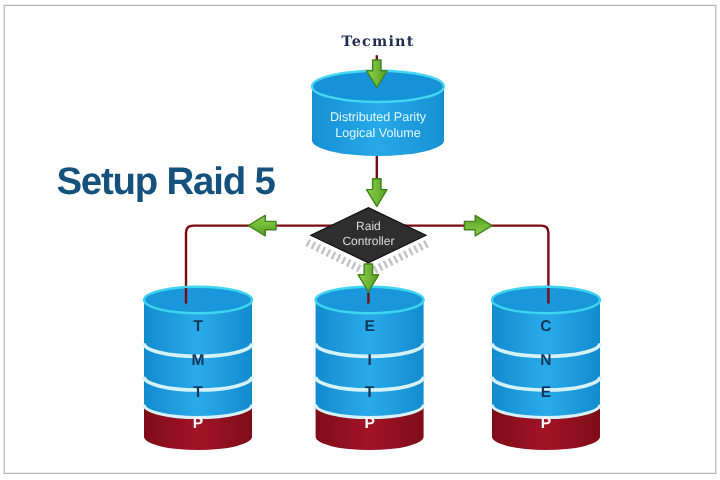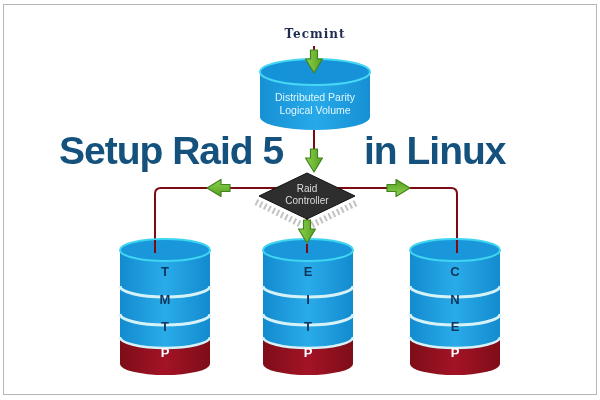--- a/index.html
+++ b/index.html
@@ -2,23 +2,23 @@
 <html><head>
 <meta charset="utf-8">
 <style>
   html,body{margin:0;padding:0;background:#fff;}
   .canvas{position:relative;width:600px;height:400px;background:#ffffff;overflow:hidden;
           font-family:"Liberation Sans",sans-serif;}
   .canvas svg{position:absolute;left:0;top:0;}
   .logo{position:absolute;left:315px;top:27px;transform:translateX(-50%);
         font-family:"DejaVu Serif",serif;font-weight:bold;font-size:12px;
         letter-spacing:1px;color:#1e2c4f;white-space:nowrap;}
-  .title-part{position:absolute;top:129px;line-height:44px;font-size:39px;font-weight:bold;
+  .title-part{position:absolute;top:129px;line-height:44px;font-size:32px;font-weight:bold;
         color:#14527d;letter-spacing:-1px;white-space:nowrap;
-        font-family:"Liberation Sans",sans-serif;margin-left:12px;}
+        font-family:"Liberation Sans",sans-serif;}
   .p1{left:47px;}
   .p2{left:352px;}
   .cyl-label{font-size:10.5px;fill:#dff8ff;}
   .chip-label{font-size:10px;fill:#dcdcdc;}
   .disk-letter{font-size:13px;font-weight:bold;fill:#10375c;}
   .disk-letter-p{font-size:13px;font-weight:bold;fill:#ffffff;}
   text{font-family:"Liberation Sans",sans-serif;text-anchor:middle;}
 </style>
 </head>
 <body>
@@ -122,14 +122,13 @@
 
     <use href="#flow-arrow" transform="translate(314,61)"></use>
     <use href="#flow-arrow" transform="translate(314,160)"></use>
     <use href="#flow-arrow" transform="translate(307,231)"></use>
     <use href="#flow-arrow" transform="translate(219,188) rotate(90)"></use>
     <use href="#flow-arrow" transform="translate(398,188) rotate(-90)"></use>
   </svg>
 
   <div class="logo">Tecmint</div>
   <div class="title-part p1">Setup Raid 5</div>
-  <div class="title-part p2">in Linux</div>
 </div>
 
 </body></html>

